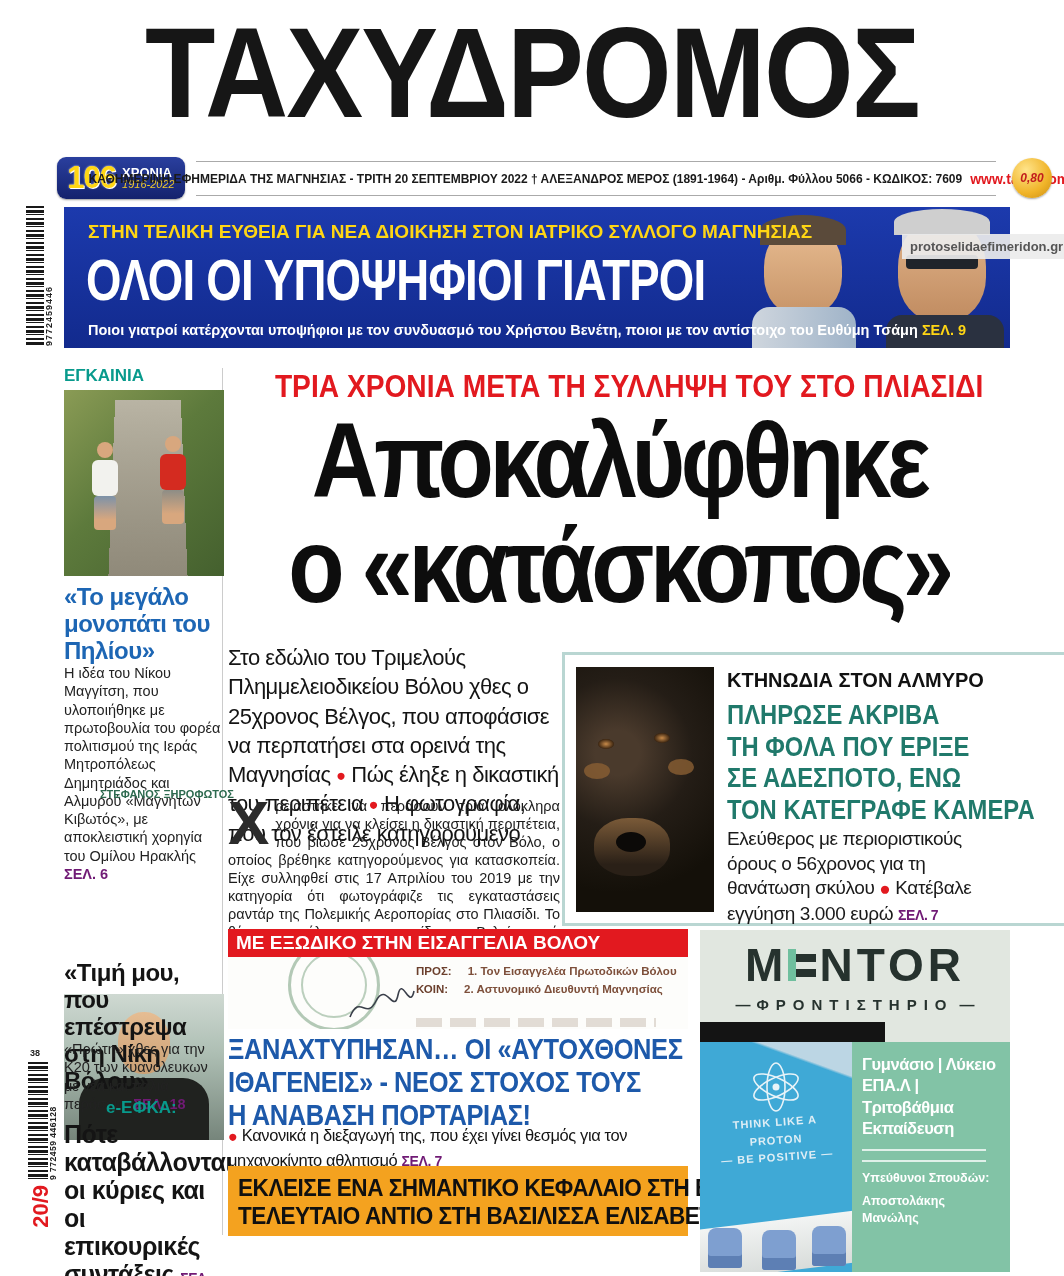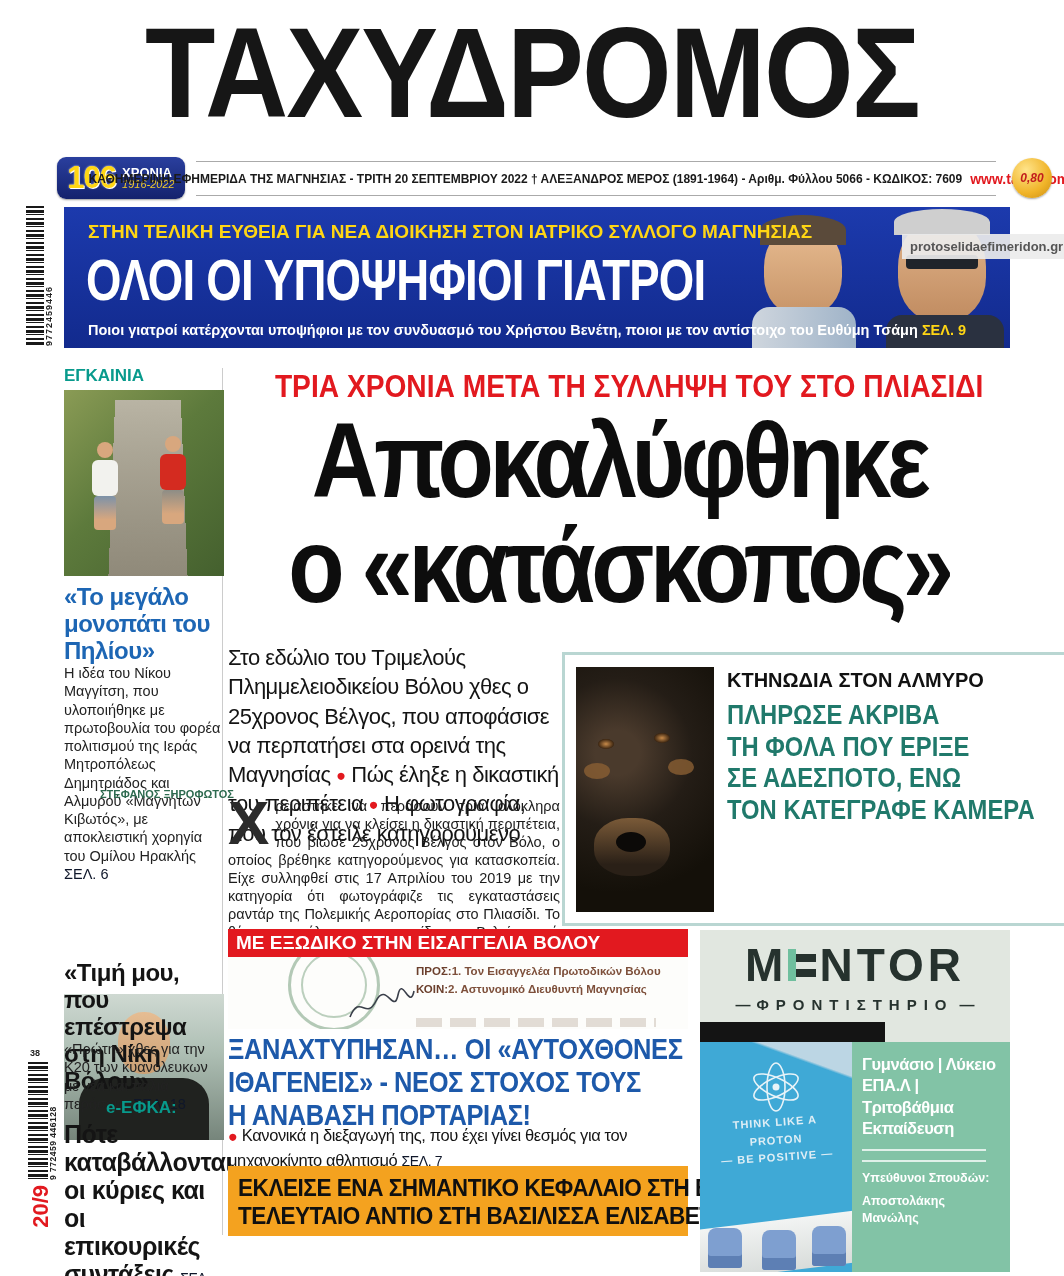--- a/index.html
+++ b/index.html
@@ -91,21 +91,21 @@
   .deck {
     left:228px; top:643px; width:332px;
     font-size:22px; line-height:1.33; color:#141414; letter-spacing:-0.5px;
   }
   .bullet { color:#e2191f; font-size:0.75em; vertical-align:middle; }
   .lead-body {
     left:228px; top:798px; width:332px;
     font-size:14.5px; line-height:1.24; color:#1c1c1c; text-align:justify;
   }
   .dropcap { float:left; font-size:62px; line-height:0.82; font-weight:800; color:#2b2b2b; padding-right:6px; }
-  .pageref { color:#0f172a; font-weight:400; }
+  .pageref { color:#701a75; font-weight:700; }
 
   
   .kicker-teal { color:#089a8c; font-size:17px; font-weight:800; }
   .kicker-green { color:#2d6a4f; font-size:11px; font-weight:800;margin-left:36px; }
   .lc { left:64px; width:160px; }
   .photo { background:#9aa; overflow:hidden; position:relative; }
   .lc-head-blue { font-size:24px; font-weight:800; color:#1d66b4; line-height:1.12; letter-spacing:-0.5px; }
   .lc-head-black { font-size:24px; font-weight:800; color:#141414; line-height:1.12; letter-spacing:-0.5px; }
   .lc-body { font-size:14.5px; line-height:1.26; color:#222; }
 
@@ -140,21 +140,21 @@
     transform:scaleX(0.85); transform-origin:left top; white-space:nowrap; }
   .dog-body { position:absolute; left:162px; top:172px; width:278px; font-size:19px; line-height:1.3; color:#1a1a1a; letter-spacing:-0.4px; }
 
   
   .redstrip { left:228px; top:929px; width:460px; height:28px; background:#e2191f; color:#fff;
     font-size:19px; font-weight:800; display:flex; align-items:center; padding-left:8px; white-space:nowrap; }
   .letter { left:228px; top:957px; width:460px; height:72px; background:#fdfdfb; overflow:hidden; }
   .stamp { position:absolute; left:60px; top:-18px; width:92px; height:92px; border:3px solid rgba(106,150,114,.5); border-radius:50%; }
   .stamp::after { content:""; position:absolute; inset:10px; border:2px solid rgba(106,150,114,.45); border-radius:50%; }
   .letter-lines { position:absolute; left:188px; top:6px; font-size:11.5px; font-weight:700; color:#7d4f3a; line-height:1.55; }
-  .letter-lines .lbl { color:#6b3f2c; font-weight:800; margin-right:0; }
+  .letter-lines .lbl { color:#6b3f2c; font-weight:800; margin-right:16px; }
   .letter-lines .indent { padding-left:38px;margin-top:48px; }
   .letter-faded { position:absolute; left:188px; bottom:2px; width:240px; height:9px; background:repeating-linear-gradient(90deg,#d8cfc6 0 26px,transparent 26px 34px); opacity:.7; filter:blur(.4px); }
   .rally-headline { left:228px; top:1032px; font-size:30px; font-weight:800; color:#1d59aa; line-height:1.1;
     transform:scaleX(0.85); transform-origin:left top; white-space:nowrap; letter-spacing:-0.5px; }
   .rally-body { left:228px; top:1124px; width:470px; font-size:16.5px; color:#141414; line-height:1.45; letter-spacing:-0.4px; }
 
   
   .orangestrip { left:228px; top:1166px; width:460px; height:70px; background:#f4a21f; color:#101010;
     font-size:24.5px; font-weight:800; line-height:1.15; padding:8px 10px; letter-spacing:-0.5px;
     transform-origin:left top; }
@@ -301,20 +301,23 @@
       <div class="dog-snout"></div>
       <div class="dog-nose"></div>
     </div>
     <div class="dog-kicker">ΚΤΗΝΩΔΙΑ ΣΤΟΝ ΑΛΜΥΡΟ</div>
     <div class="dog-headline">
       <div>ΠΛΗΡΩΣΕ ΑΚΡΙΒΑ</div>
       <div>ΤΗ ΦΟΛΑ ΠΟΥ ΕΡΙΞΕ</div>
       <div>ΣΕ ΑΔΕΣΠΟΤΟ, ΕΝΩ</div>
       <div>ΤΟΝ ΚΑΤΕΓΡΑΦΕ ΚΑΜΕΡΑ</div>
     </div>
+    <div class="dog-body">
+      <span>Ελεύθερος με περιοριστικούς όρους ο 56χρονος  για τη θανάτωση σκύλου </span><span class="bullet" style="font-size:1em;">●</span><span> Κατέβαλε εγγύηση 3.000 ευρώ </span><span class="pageref" style="font-size:14px;">ΣΕΛ. 7</span>
+    </div>
   </div>
 
   <div class="abs redstrip">ΜΕ ΕΞΩΔΙΚΟ ΣΤΗΝ ΕΙΣΑΓΓΕΛΙΑ ΒΟΛΟΥ</div>
 
   <div class="abs letter">
     <div class="stamp"></div>
     <svg style="position:absolute; left:118px; top:28px;" width="70" height="40" viewBox="0 0 70 40">
       <path d="M4 32 C 14 8, 20 36, 30 16 S 48 30, 52 10 S 64 26, 68 6" fill="none" stroke="#3a3f4a" stroke-width="1.6"></path>
     </svg>
     <div class="letter-lines">

